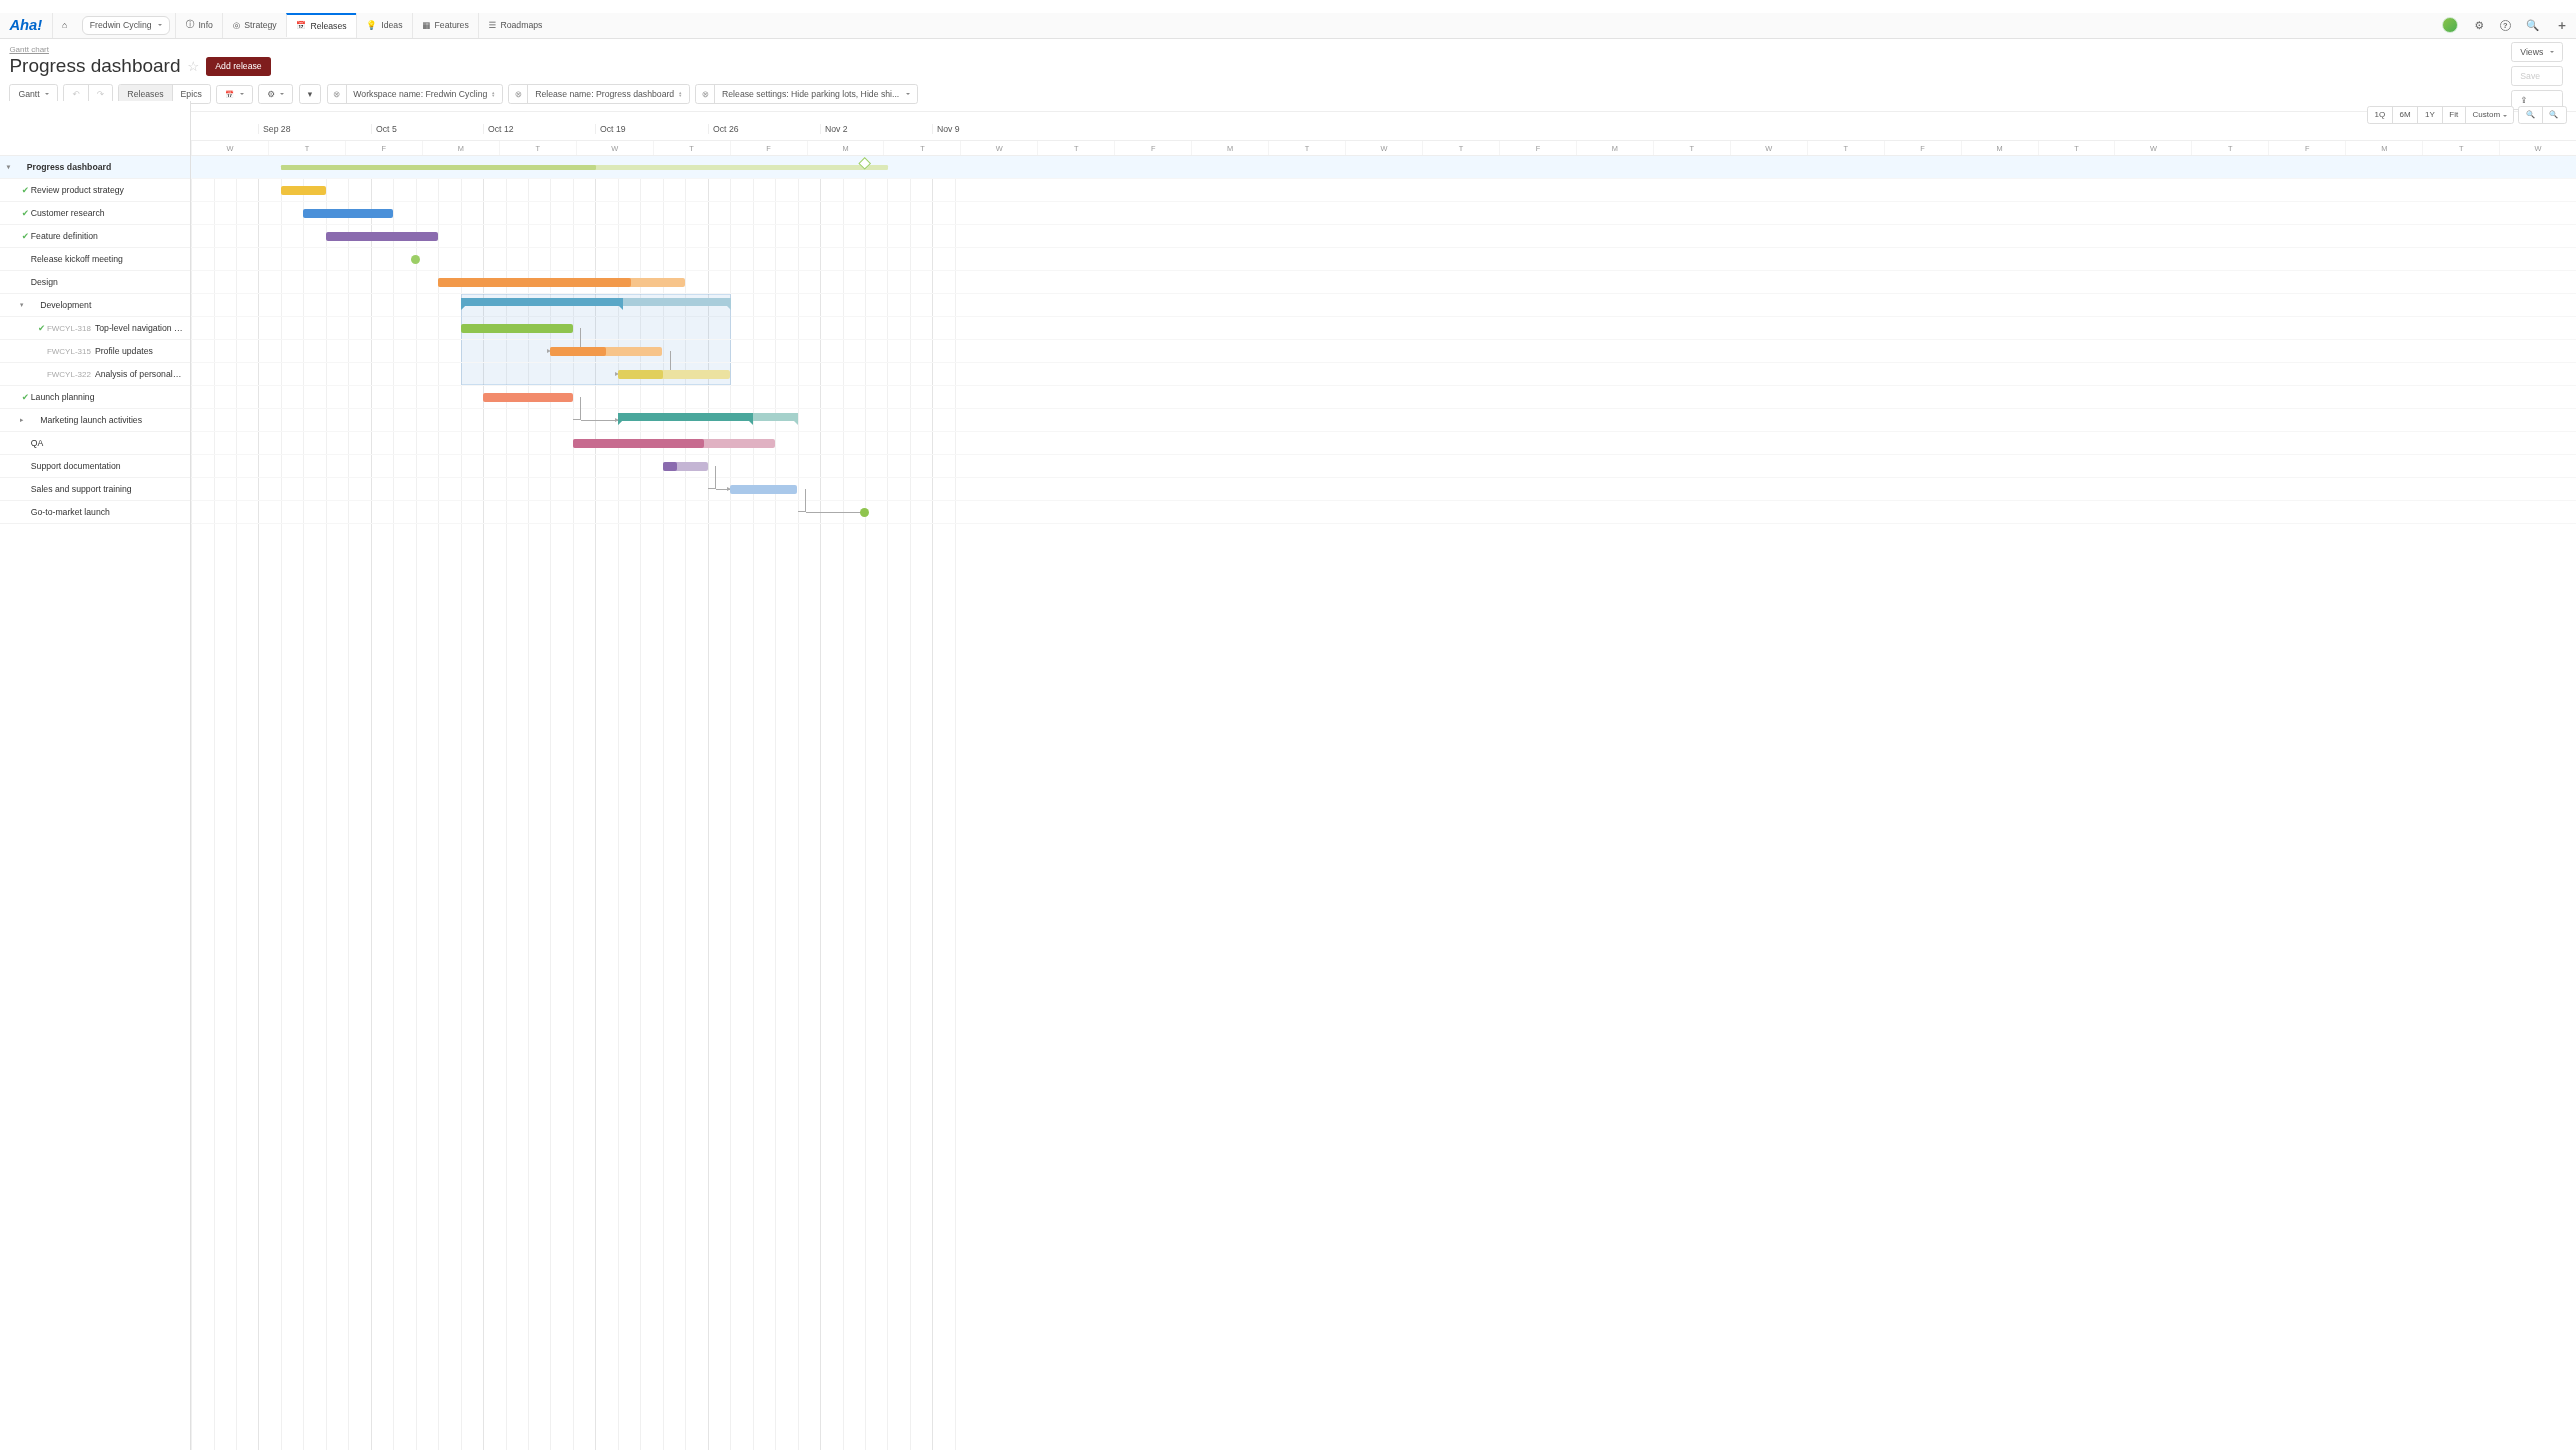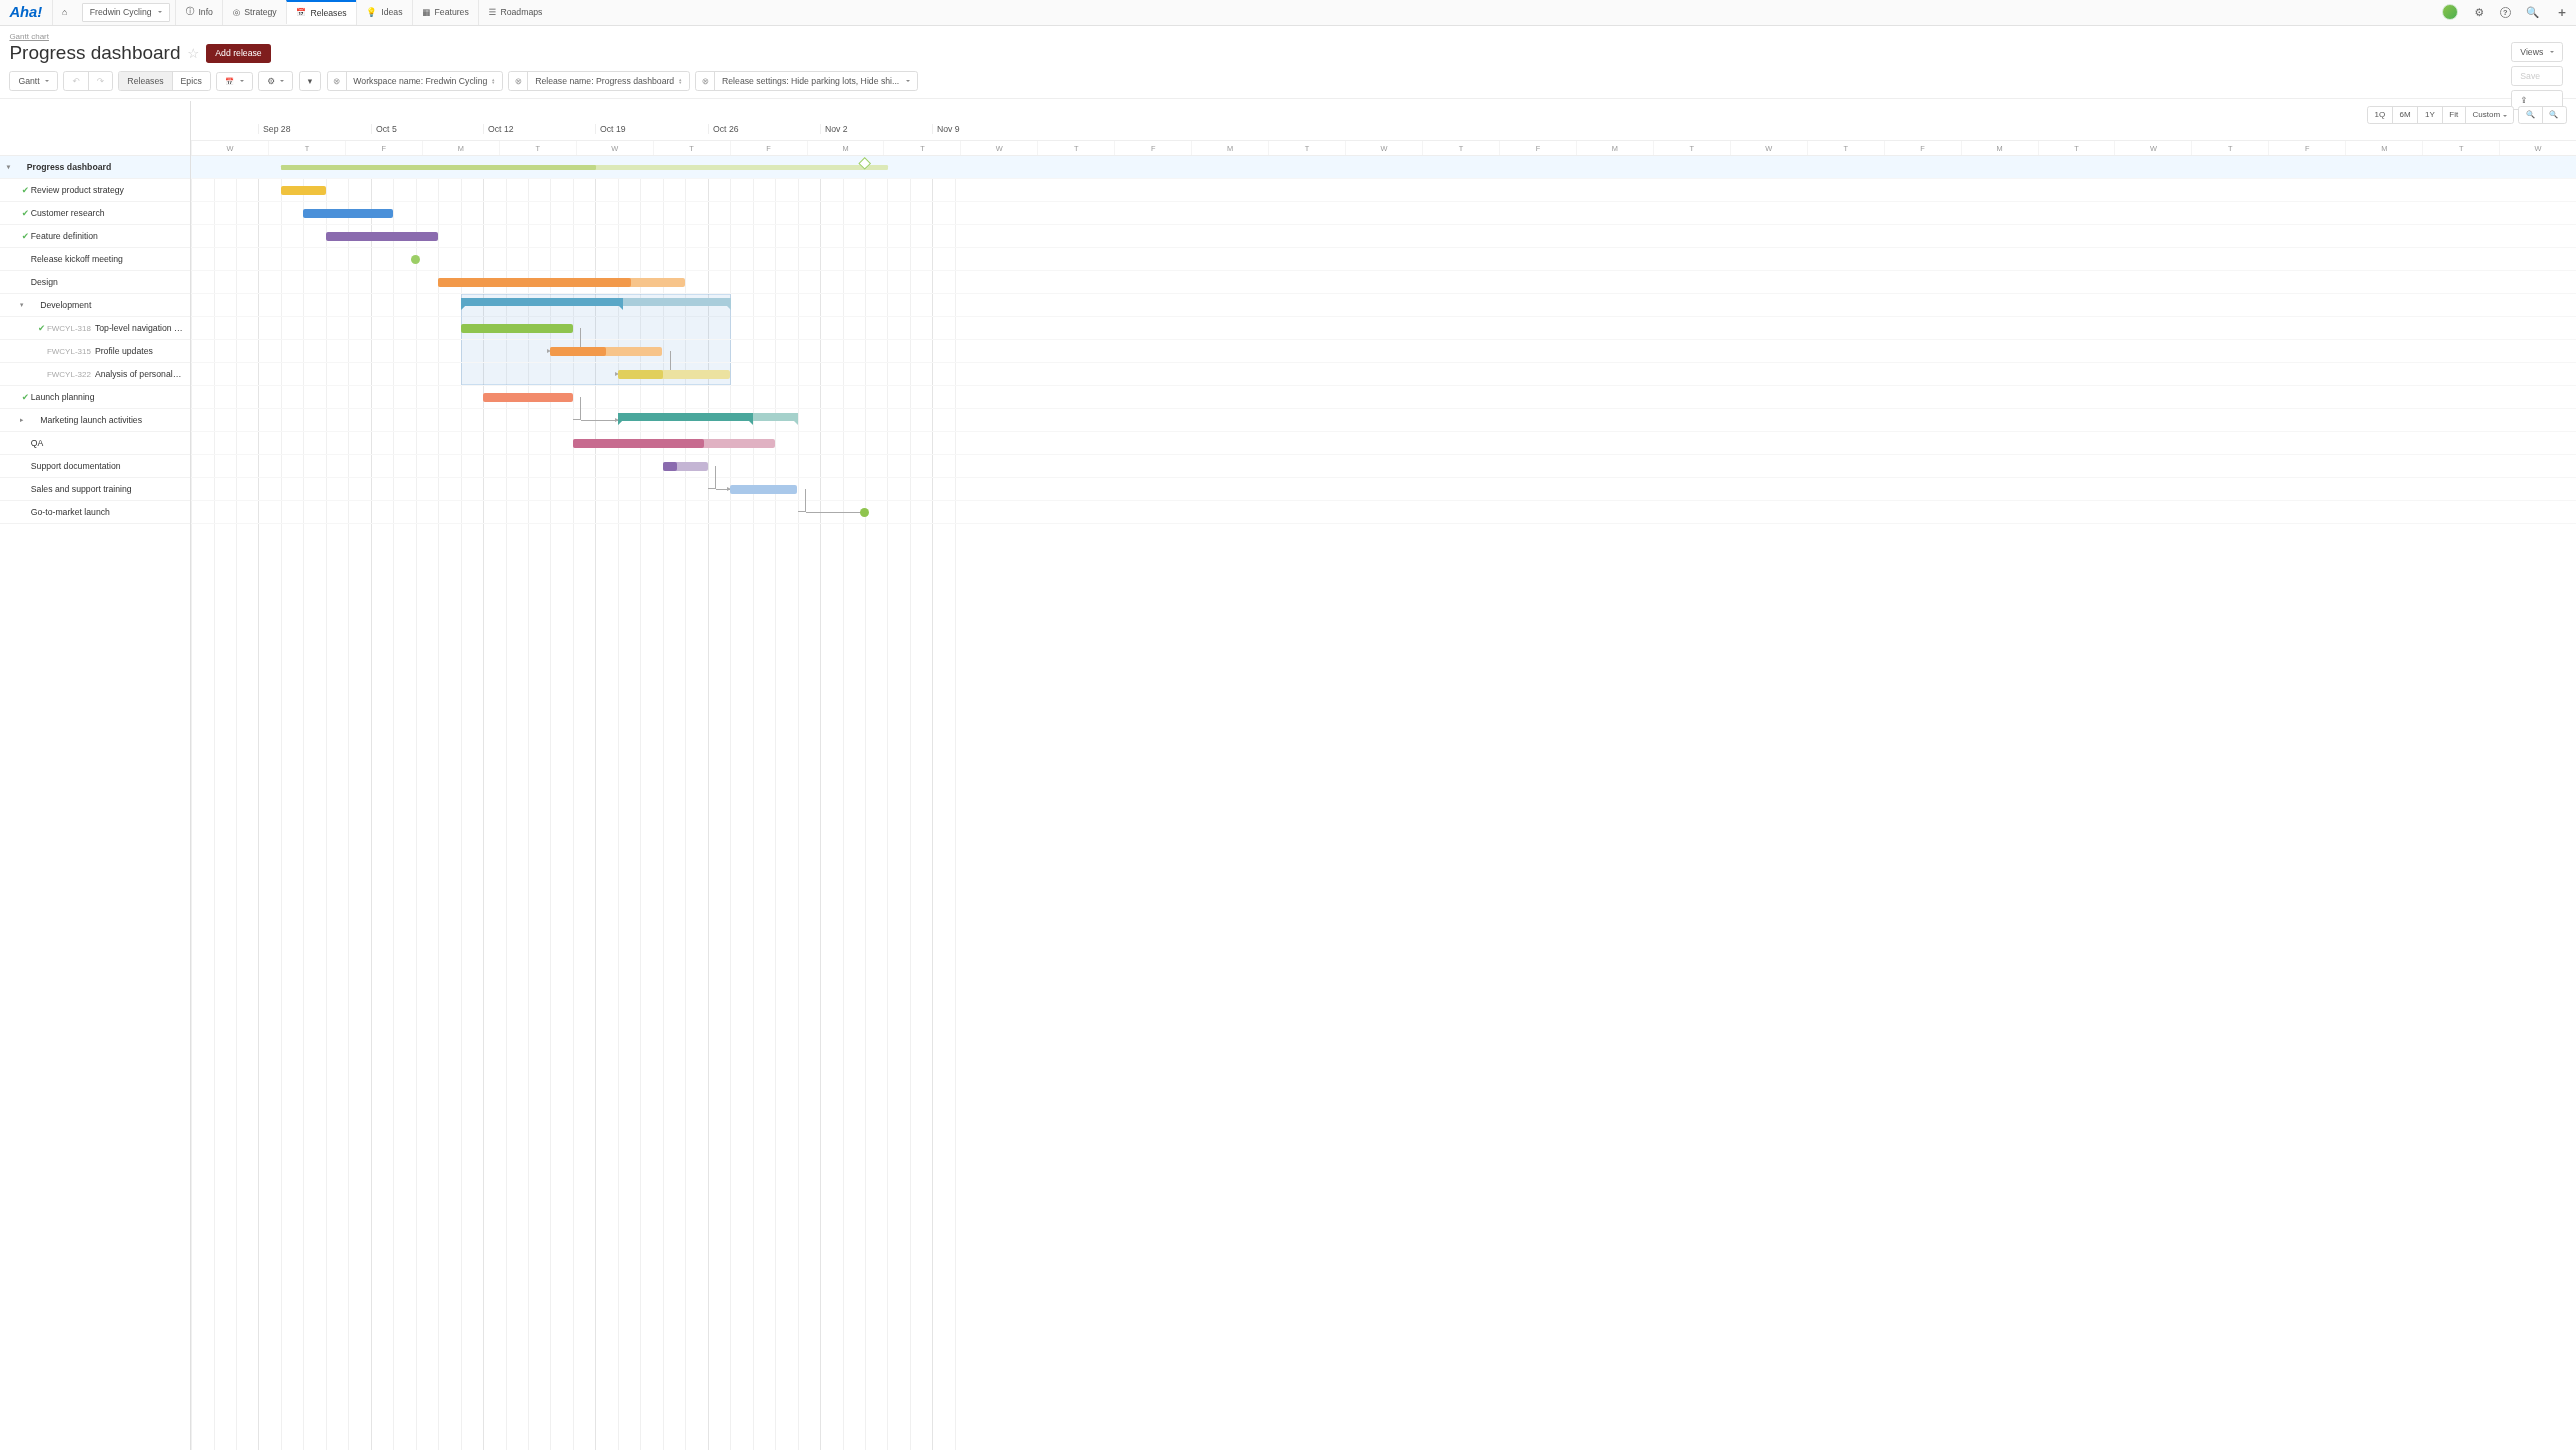--- a/index.html
+++ b/index.html
@@ -1,22 +1,22 @@
 <!DOCTYPE html>
 <html style="font-size:10.7px"><head>
 <meta charset="utf-8">
 <style>
 * { margin:0; padding:0; box-sizing:border-box; font-family:-apple-system,BlinkMacSystemFont,'Segoe UI',sans-serif; }
 body { background:#fff; color:#333; font-size:8.7px; overflow:hidden; }
-.topbar { display:flex; align-items:center; height:25.5px; border-bottom:0.7px solid #e2e2e2; background:#fafafa; }
+.topbar { display:flex; align-items:center; height:25.5px; border-bottom:0.7px solid #e2e2e2; background:#fafafa;margin-top:13px; }
 .logo { font-weight:900; color:#0066cc; font-size:14.8px; padding:0 9.4px; font-style:italic; }
 .topbar .topbtn { display:flex; align-items:center; gap:4px; padding:0 9.4px; height:100%; border-left:0.7px solid #e8e8e8; cursor:pointer; color:#555; }
 .topbar .topbtn:first-of-type { border-left:0.7px solid #e8e8e8; }
 .topbar .topbtn.active { background:#fff; border-top:2px solid #0073e6; margin-top:-0.7px; color:#333; }
-.topbar .topbtn.dropdown { border:0.7px solid #ddd; border-radius:1px; height:19px; margin:3.4px 5.4px; padding:0 6.7px; background:#fff; }
+.topbar .topbtn.dropdown { border:0.7px solid #ddd; border-radius:6px; height:19px; margin:3.4px 5.4px; padding:0 6.7px; background:#fff; }
 .topbar .spacer { flex:1; }
 .topbar .iconbtn { padding:0 8px; height:100%; display:flex; align-items:center; cursor:pointer; color:#666; font-size:10.7px; }
 .topbar .avatar { width:16px; height:16px; border-radius:50%; background:linear-gradient(135deg,#8bc34a,#4caf50); border:1.3px solid #cfe8cf; }
 .caret { display:inline-block; width:0; height:0; border-left:2.7px solid transparent; border-right:2.7px solid transparent; border-top:2.7px solid #888; margin-left:2.7px; }
 .header { padding:6.7px 9.4px 0 9.4px; }
 .crumb { color:#999; font-size:8px;text-decoration:underline; }
 .titlerow { display:flex; align-items:center; gap:6.7px; margin-top:1.3px; }
 .pagetitle { font-size:19px; font-weight:400; color:#333; }
 .star { color:#ccc; font-size:13.4px; cursor:pointer; }
 .addbtn { background:#7f1d1d; color:#fff; border:none; border-radius:2.7px; padding:4.7px 9.4px; font-size:8.7px; cursor:pointer; }

